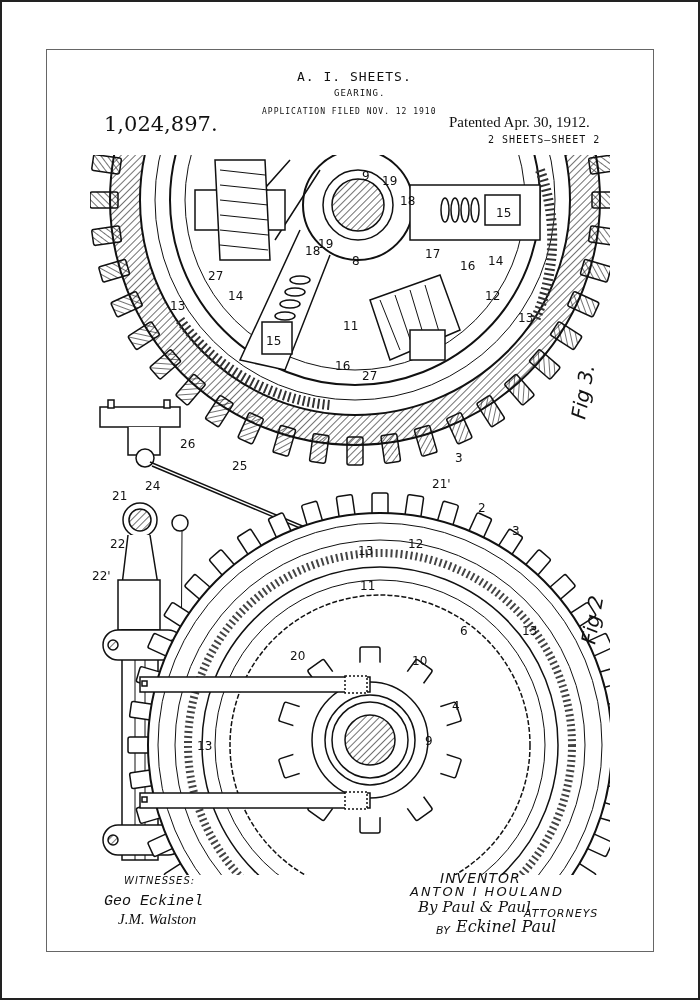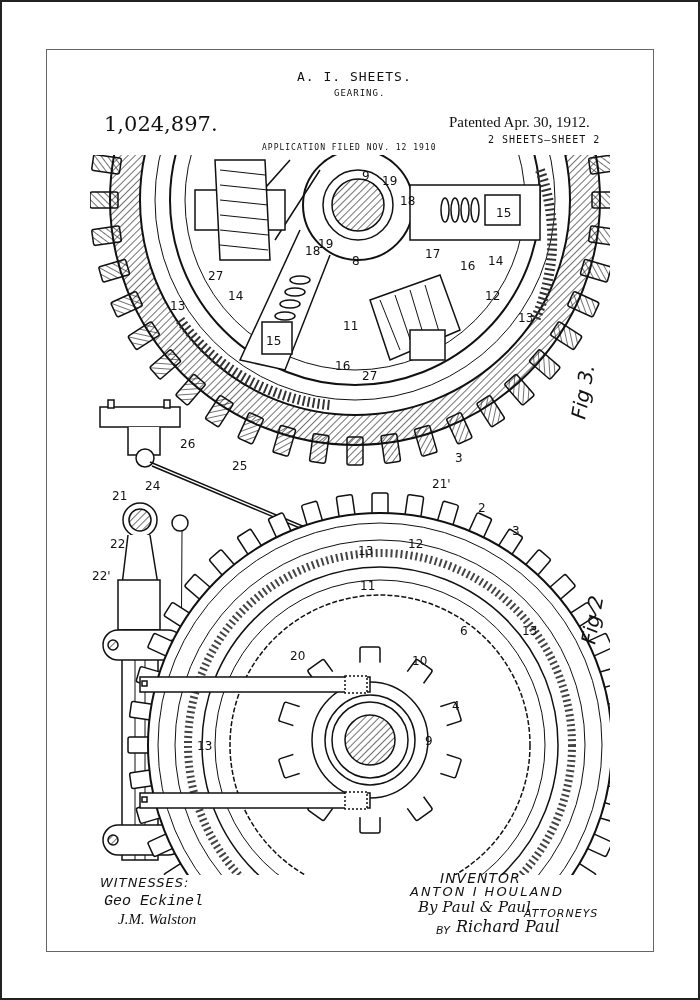--- a/index.html
+++ b/index.html
@@ -13,21 +13,21 @@
   .lbl{font-family:"DejaVu Sans",sans-serif;font-size:12px;fill:#111;}
 </style>
 </head>
 <body>
 
 <div class="outer"></div>
 <div class="inner"></div>
 
 <div class="t title" style="left:297px;top:69px;font-size:13px;letter-spacing:1px;">A. I. SHEETS.</div>
 <div class="t title" style="left:322px;top:88px;font-size:9px;letter-spacing:1px;margin-left:12px;">GEARING.</div>
-<div class="t title" style="left:262px;top:107px;font-size:8px;letter-spacing:1px;margin-top:36px;">APPLICATION FILED NOV. 12 1910</div>
+<div class="t title" style="left:262px;top:107px;font-size:8px;letter-spacing:1px;">APPLICATION FILED NOV. 12 1910</div>
 <div class="t" style="left:104px;top:112px;font-size:21px;font-family:'DejaVu Serif',serif;">1,024,897.</div>
 <div class="t" style="left:449px;top:114px;font-size:15px;font-family:'Liberation Serif',serif;">Patented Apr. 30, 1912.</div>
 <div class="t title" style="left:488px;top:134px;font-size:10px;letter-spacing:1px;">2 SHEETS—SHEET 2</div>
 
 <svg width="700" height="1000" viewBox="0 0 700 1000">
   <defs>
     <pattern id="hatch" width="5" height="5" patternUnits="userSpaceOnUse" patternTransform="rotate(45)">
       <line x1="0" y1="0" x2="0" y2="5" stroke="#111" stroke-width="1.2"></line>
     </pattern>
     <clipPath id="clip3">
@@ -279,21 +279,21 @@
     <text class="lbl" x="452" y="710">4</text>
     <text class="lbl" x="290" y="660">20</text>
     <text class="lbl" x="425" y="745">9</text>
     <text class="lbl" x="197" y="750">13</text>
     <text class="lbl" x="522" y="635">13</text>
   </g>
   <text class="lbl" x="585" y="420" transform="rotate(-80 585 420)" style="font-size:20px;font-style:italic">Fig 3.</text>
   <text class="lbl" x="595" y="645" transform="rotate(-80 595 645)" style="font-size:20px;font-style:italic">Fig 2</text>
 </svg>
 
-<div class="t hand" style="left:100px;top:875px;font-size:13px;letter-spacing:1px;text-align:center;">WITNESSES:</div>
+<div class="t hand" style="left:124px;top:875px;font-size:10px;letter-spacing:1px;text-align:center;">WITNESSES:</div>
 <div class="t hand" style="left:104px;top:893px;font-size:15px;font-family:Liberation Mono, monospace;">Geo Eckinel</div>
 <div class="t hand" style="left:118px;top:911px;font-size:15px;font-family:Liberation Serif, serif;">J.M. Walston</div>
 <div class="t hand" style="left:440px;top:870px;font-size:14px;letter-spacing:1px;">INVENTOR</div>
 <div class="t hand" style="left:410px;top:884px;font-size:13px;letter-spacing:2px;">ANTON I HOULAND</div>
 <div class="t hand" style="left:418px;top:898px;font-size:15px;font-family:'DejaVu Serif',serif;">By Paul &amp; Paul</div>
 <div class="t hand" style="left:524px;top:907px;font-size:11px;letter-spacing:1px;">ATTORNEYS</div>
 <div class="t hand" style="left:436px;top:924px;font-size:11px;">BY</div>
-<div class="t hand" style="left:456px;top:917px;font-size:16px;font-family:'DejaVu Serif',serif;">Richard Paul</div>
+<div class="t hand" style="left:456px;top:917px;font-size:16px;font-family:'DejaVu Serif',serif;">Eckinel Paul</div>
 
 </body></html>

